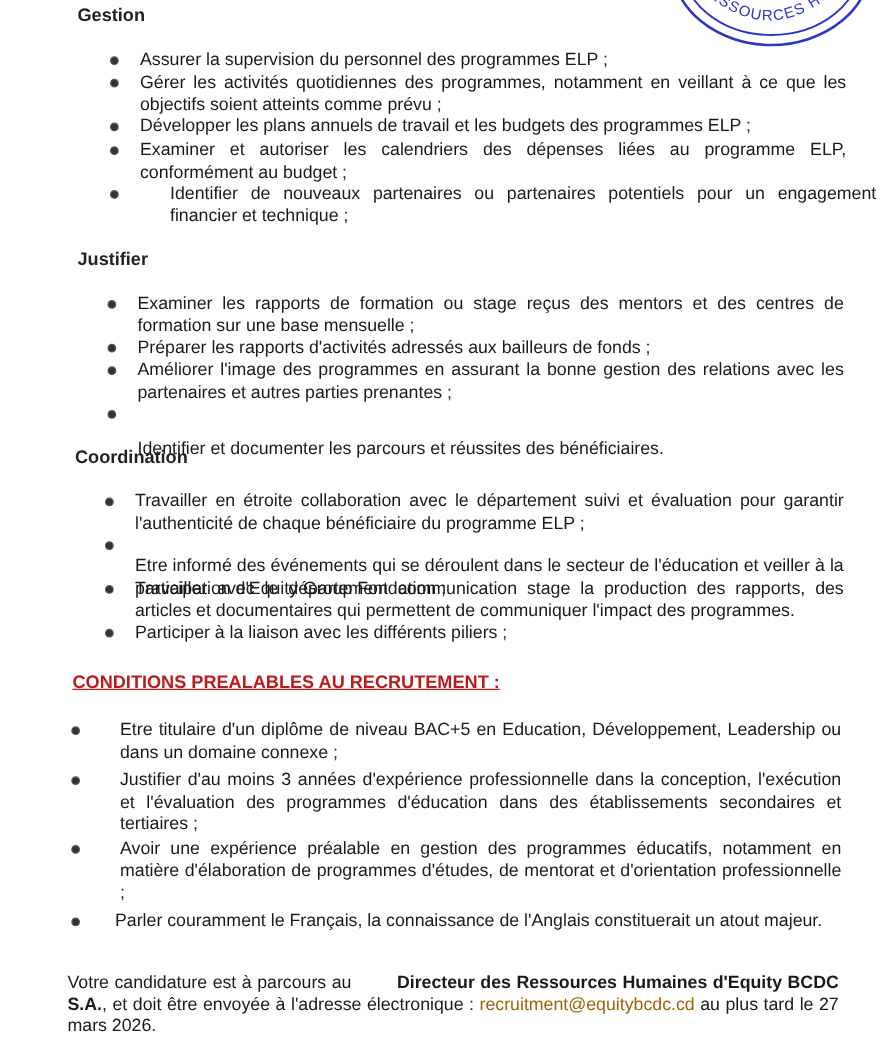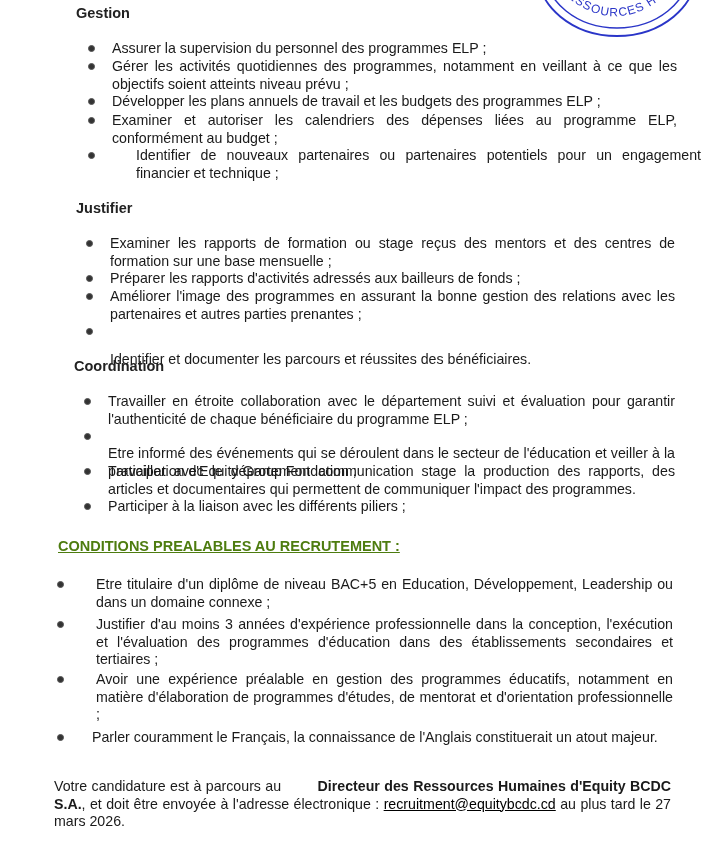--- a/index.html
+++ b/index.html
@@ -6,58 +6,58 @@
   body {
     width: 711px; height: 842px; position: relative; overflow: hidden;
     font-family: "Liberation Sans", sans-serif; color: #1a1a1a;
     font-size: 14.2px;
   }
   .stamp {
     position: absolute; left: 532px; top: -70px; width: 170px; height: 108px;
     pointer-events: none;
   }
   .h {
-    position: absolute; font-weight: bold; font-size: 14.5px; color: #222; margin-left: 14px;
+    position: absolute; font-weight: bold; font-size: 14.5px; color: #222;
   }
   .item {
     position: absolute; line-height: 17.5px; text-align: justify;
   }
   .bullet {
     position: absolute; width: 5px; height: 5px; border-radius: 50%;
     background: #333; border: 1px solid #555;
   }
   .cond-title {
     position: absolute; left: 58px; top: 538px; font-weight: bold; font-size: 14.5px;
-    text-decoration: underline; color: #4d7c0f;
+    text-decoration: underline; color: #b91c1c;
   }
   .footer {
     position: absolute; left: 54px; top: 778px; width: 617px; line-height: 17.5px;
     text-align: justify;
   }
   .footer b { font-weight: bold; margin-left: 32px; }
-  .email { text-decoration: underline; color: #000000; }
+  .email { color: #a16207; }
 </style>
 </head>
 <body>
 
 <svg class="stamp" viewBox="0 0 170 108">
   <ellipse cx="85" cy="40" rx="80" ry="66" fill="none" stroke="#2a35c8" stroke-width="2"></ellipse>
   <ellipse cx="85" cy="40" rx="72" ry="58" fill="none" stroke="#2a35c8" stroke-width="1.5"></ellipse>
   <path id="stampArc" d="M 22 55 Q 85 120 150 50" fill="none"></path>
   <text font-family="Liberation Sans, sans-serif" font-size="12" fill="#2a35c8" letter-spacing="1">
     <textPath href="#stampArc" startOffset="8">RESSOURCES HU</textPath>
   </text>
 </svg>
 
 <div class="h" style="left:62px;top:5px;">Gestion</div>
 
 <span class="bullet" style="left:88px;top:45px;"></span>
 <div class="item" style="left:112px;top:40px;width:565px;">Assurer la supervision du personnel des programmes ELP ;</div>
 <span class="bullet" style="left:88px;top:63px;"></span>
-<div class="item" style="left:112px;top:58px;width:565px;">Gérer les activités quotidiennes des programmes, notamment en veillant à ce que les objectifs soient atteints niveau prévu ;</div>
+<div class="item" style="left:112px;top:58px;width:565px;">Gérer les activités quotidiennes des programmes, notamment en veillant à ce que les objectifs soient atteints comme prévu ;</div>
 <span class="bullet" style="left:88px;top:98px;"></span>
 <div class="item" style="left:112px;top:93px;width:565px;">Développer les plans annuels de travail et les budgets des programmes ELP ;</div>
 <span class="bullet" style="left:88px;top:117px;"></span>
 <div class="item" style="left:112px;top:112px;width:565px;">Examiner et autoriser les calendriers des dépenses liées au programme ELP, conformément au budget ;</div>
 <span class="bullet" style="left:88px;top:152px;"></span>
 <div class="item" style="left:112px;top:147px;width:565px;margin-left:24px;">Identifier de nouveaux partenaires ou partenaires potentiels pour un engagement financier et technique ;</div>
 
 <div class="h" style="left:62px;top:200px;">Justifier</div>
 
 <span class="bullet" style="left:86px;top:240px;"></span>

